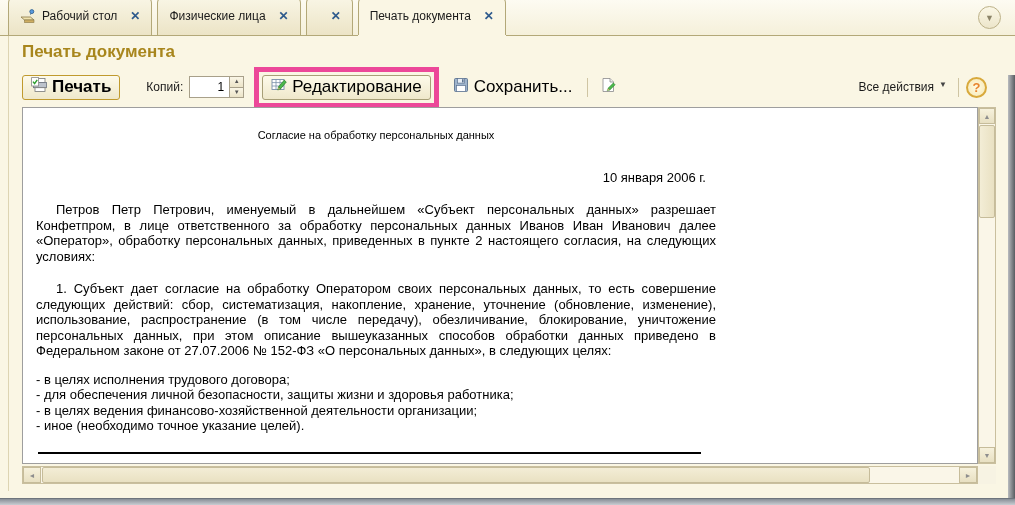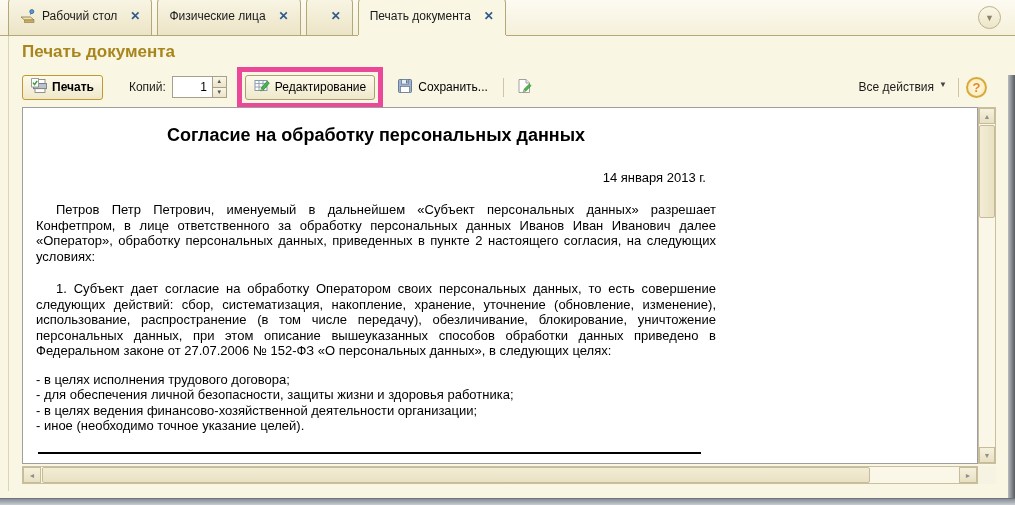--- a/index.html
+++ b/index.html
@@ -52,21 +52,21 @@
   }
   .toolbar {
     position:absolute; left:22px; top:70px; width:965px; height:34px;
     display:flex; align-items:center; font-size:12px;
   }
   .btn {
     display:inline-flex; align-items:center; gap:5px;
     height:25px; padding:0 8px;
     border:1px solid #a79f77; border-radius:3px;
     background: linear-gradient(#fdfaea, #efe8cb);
-    font-size:12px; cursor:pointer; white-space:nowrap;
+    font-size:17px; cursor:pointer; white-space:nowrap;
   }
   .btn-default { border:1px solid #c09a2e; font-weight:bold; }
   .btn-flat { border:none; background:transparent; }
   .lbl { margin:0 6px 0 26px; }
   .spinbox { display:inline-flex; height:22px; }
   .spinbox input {
     width:40px; height:22px; border:1px solid #a8a08a; border-right:none;
     text-align:right; padding-right:5px; font-size:12px;
     font-family:"Liberation Sans",sans-serif; background:#fff; outline:none;
   }
@@ -96,21 +96,21 @@
 
   
   .viewport {
     position:absolute; left:22px; top:107px; width:956px; height:357px;
     background:#fff; border:1px solid #9e9e9e; overflow:hidden;
   }
   .doc {
     position:absolute; left:13px; top:0; width:680px;
     font-size:13px; line-height:15.5px; color:#000;
   }
-  .doc-title { margin-top:20px; text-align:center; font-weight:bold; font-size:18px; }
+  .doc-title { margin-top:20px; text-align:center; font-weight:normal; font-size:11px; }
   .doc-date { margin-top:26px; text-align:right; padding-right:10px; }
   .doc p { margin-top:17px; text-align:justify; text-indent:20px; }
   .doc .list { margin-top:13px; }
   .sig-line { margin:18px 0 0 2px; width:663px; border-top:2px solid #000; }
 
   
   .vscroll {
     position:absolute; left:978px; top:107px; width:18px; height:357px;
     background:#faf6e8; border:1px solid #c9bf9e;
   }
@@ -274,21 +274,21 @@
   <span class="tb-sep"></span>
 
   <span class="help-btn">
     <span>?</span>
   </span>
 </div>
 
 <div class="viewport">
   <div class="doc">
     <div class="doc-title">Согласие на обработку персональных данных</div>
-    <div class="doc-date">14 января 2013 г.</div>
+    <div class="doc-date">10 января 2006 г.</div>
     <p>Петров Петр Петрович, именуемый в дальнейшем «Субъект персональных данных» разрешает Конфетпром, в лице ответственного за обработку персональных данных Иванов Иван Иванович далее «Оператор», обработку персональных данных, приведенных в пункте 2 настоящего согласия, на следующих условиях:</p>
     <p>1. Субъект дает согласие на обработку Оператором своих персональных данных, то есть совершение следующих действий: сбор, систематизация, накопление, хранение, уточнение (обновление, изменение), использование, распространение (в том числе передачу), обезличивание, блокирование, уничтожение персональных данных, при этом описание вышеуказанных способов обработки данных приведено в Федеральном законе от 27.07.2006 № 152-ФЗ «О персональных данных», в следующих целях:</p>
     <div class="list">
       <div>- в целях исполнения трудового договора;</div>
       <div>- для обеспечения личной безопасности, защиты жизни и здоровья работника;</div>
       <div>- в целях ведения финансово-хозяйственной деятельности организации;</div>
       <div>- иное (необходимо точное указание целей).</div>
     </div>
     <div class="sig-line"></div>
   </div>

